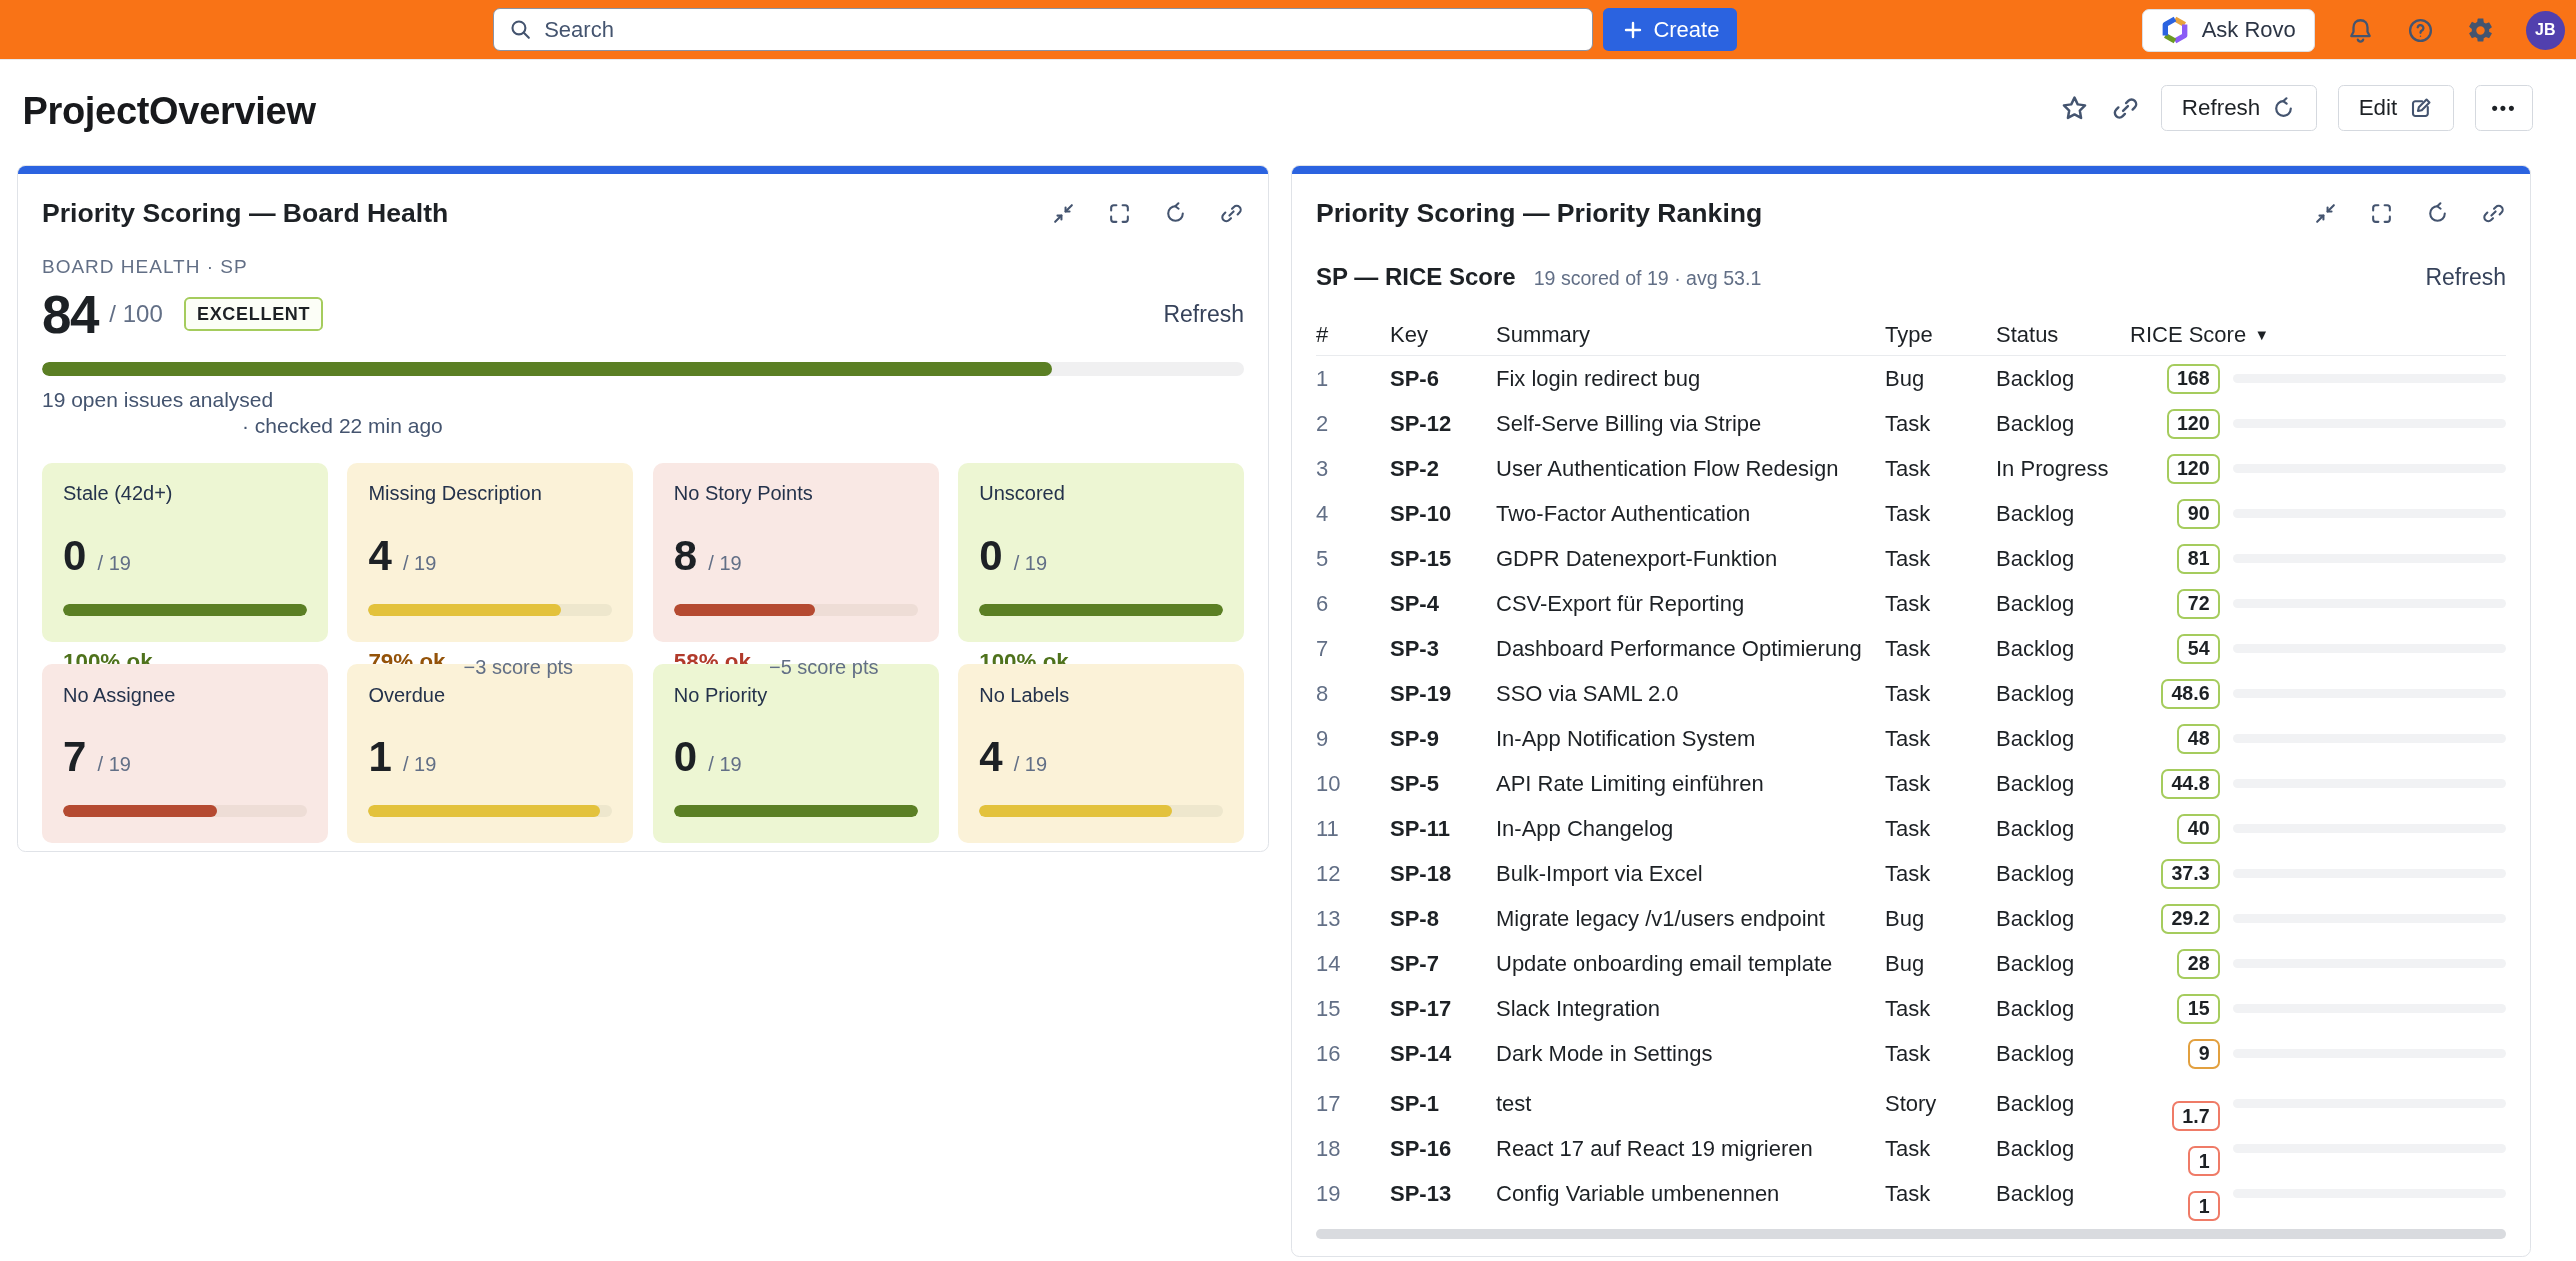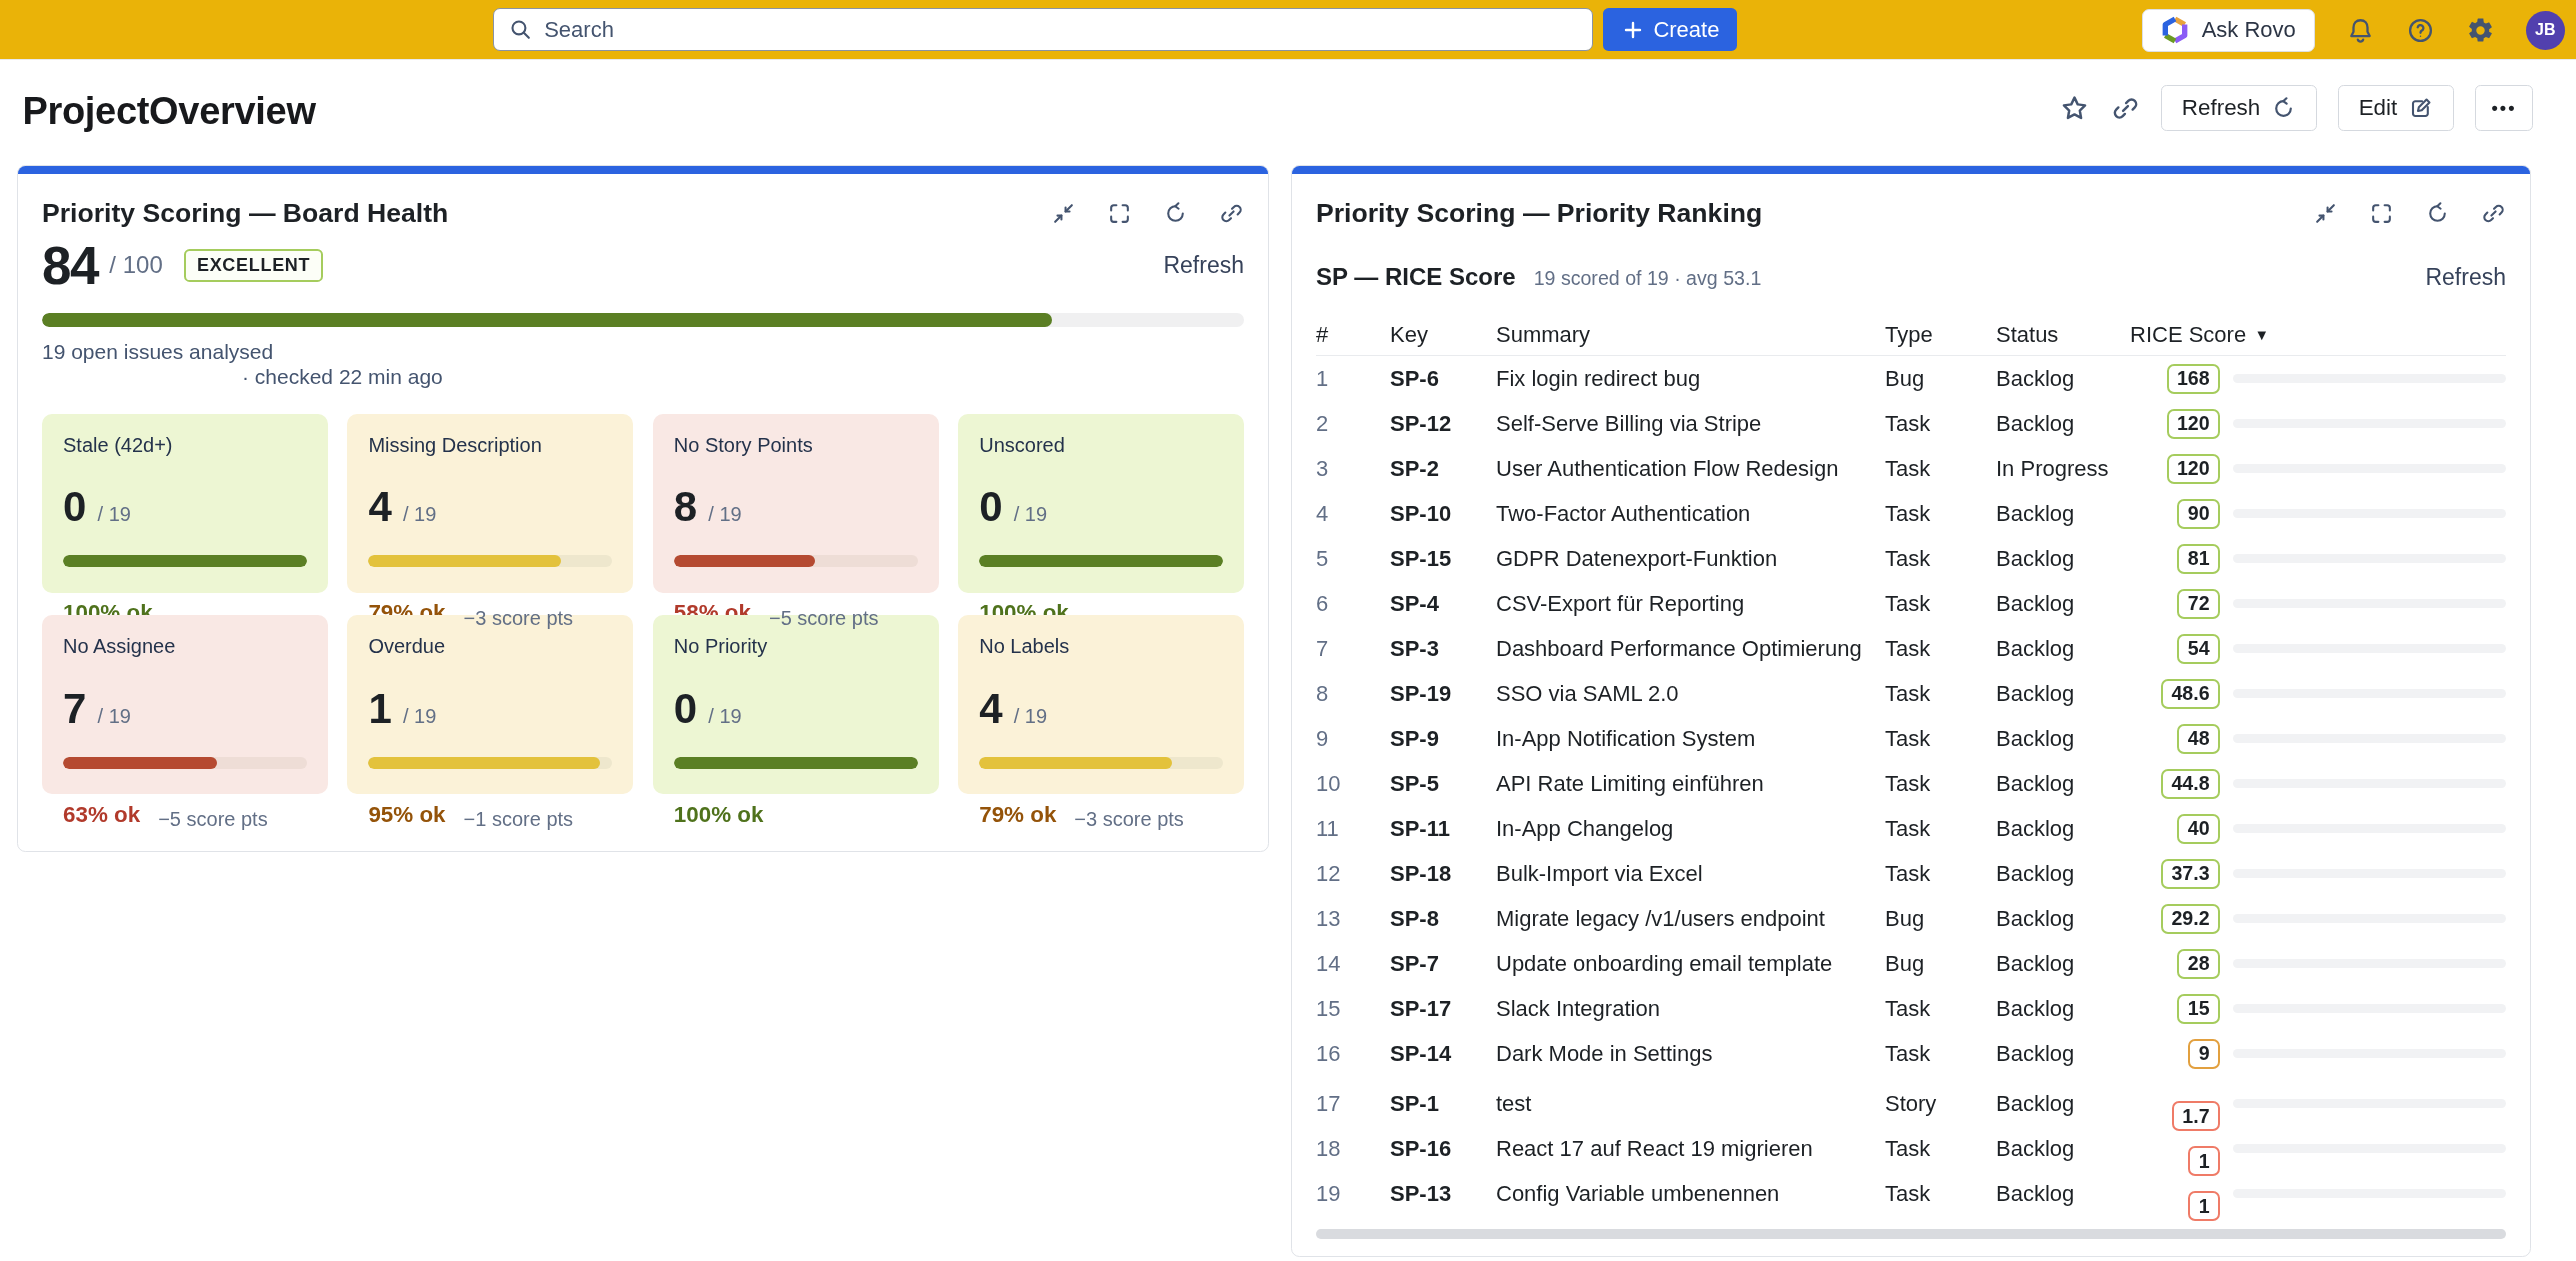--- a/index.html
+++ b/index.html
@@ -9,21 +9,21 @@
     --ok_text:#4f721c; --warn_text:#945309; --bad_text:#b13a2b;
     --warn_fill:#e3c23c; --bad_fill:#b54a31; --avatar_purple:#5140ae;
   }
   *{box-sizing:border-box;margin:0;padding:0;}
   html,body{width:2576px;height:1261px;overflow:hidden;}
   body{font-family:"Liberation Sans",sans-serif;color:#1d2125;background:#fff;position:relative;}
   svg{display:block;}
   .ic{color:#44546f;}
 
   
-  .topbar{position:absolute;top:0;left:0;right:0;height:60px;background:#eab308;border-bottom:1.4px solid #e8eaed;}
+  .topbar{position:absolute;top:0;left:0;right:0;height:60px;background:#f97316;border-bottom:1.4px solid #e8eaed;}
   .search{position:absolute;left:493px;top:8.4px;width:1100px;height:43px;border:1.4px solid #8993a4;border-radius:7px;display:flex;align-items:center;padding:0 14px;gap:11.2px;background:#fff;}
   .search input{border:none;outline:none;font-family:inherit;font-size:22px;color:#44546f;flex:1;background:transparent;}
   .search input::placeholder{color:#44546f;opacity:1;}
   .create-btn{position:absolute;left:1603px;top:8.4px;height:43px;padding:0 18px;background:var(--accent_blue);color:#fff;border:none;border-radius:5.6px;display:flex;align-items:center;gap:8.4px;font-family:inherit;font-size:22px;font-weight:500;cursor:pointer;}
   .top-right{position:absolute;right:11.2px;top:0;height:60px;display:flex;align-items:center;gap:31px;}
   .rovo-btn{display:flex;align-items:center;gap:12.6px;border:1.4px solid #dcdfe4;border-radius:7px;height:43px;padding:0 18px;background:#fff;font-family:inherit;font-size:22px;color:#2c3545;font-weight:400;cursor:pointer;}
   .icon-btn{background:none;border:none;cursor:pointer;padding:0;}
   .avatar{width:39px;height:39px;border-radius:50%;background:var(--avatar_purple);color:#fff;font-size:16px;font-weight:700;display:flex;align-items:center;justify-content:center;cursor:pointer;}
 
   
@@ -227,20 +227,21 @@
                 <path d="M14.8 2.2 L11.8 5 L15 7.4"></path>
               </svg></span></button>
         <button class="icon-btn ic"><span><svg width="25" height="25" viewBox="0 0 24 24" fill="none" stroke="currentColor" stroke-width="2" stroke-linecap="round">
                 <path d="M10 14 L14 10"></path>
                 <path d="M12.5 7.5 l1.8 -1.8 a3.8 3.8 0 0 1 5.4 5.4 l-1.8 1.8"></path>
                 <path d="M11.5 16.5 l-1.8 1.8 a3.8 3.8 0 0 1 -5.4 -5.4 l1.8 -1.8"></path>
               </svg></span></button>
       </div>
     </div>
 
+    <div class="kicker">BOARD HEALTH · SP</div>
 
     <div class="score-row">
       <span class="score-big">84</span>
       <span class="score-max">/ 100</span>
       <span class="rating-badge">EXCELLENT</span>
       <button class="refresh-link">Refresh</button>
     </div>
 
     <div class="progress">
       <div class="progress-fill" style="width: 84%;"></div>

